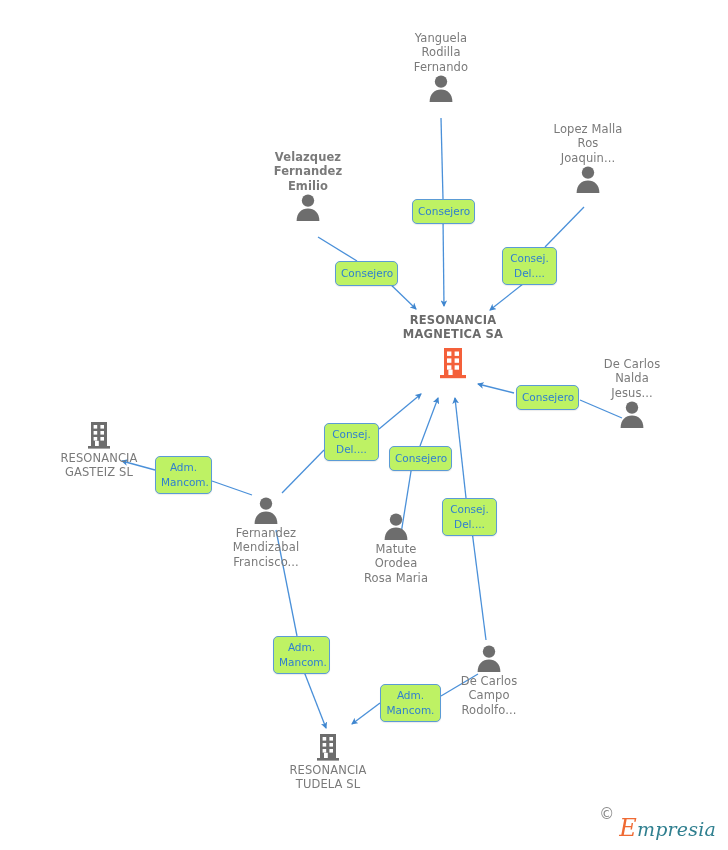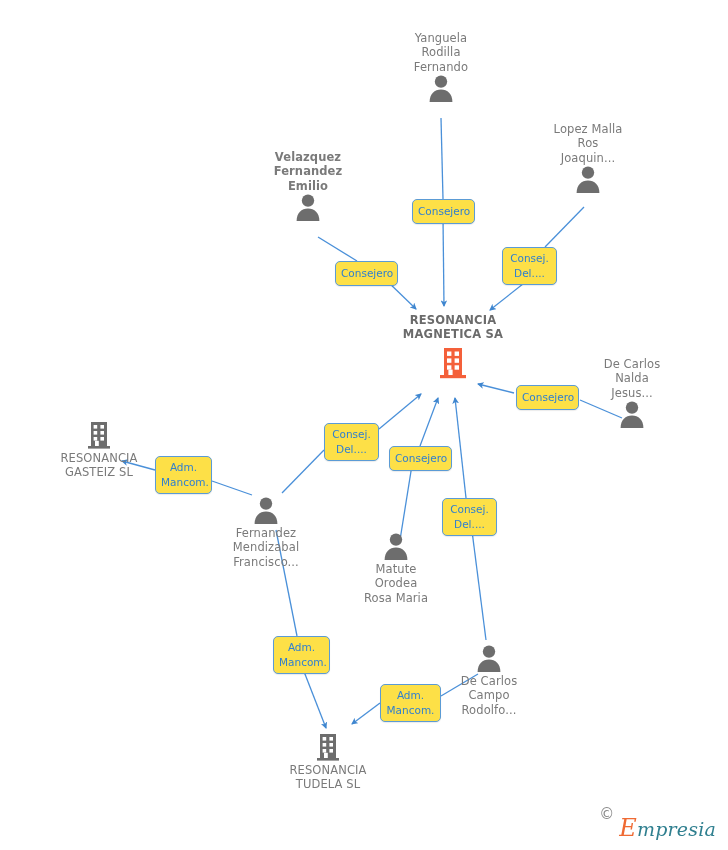--- a/index.html
+++ b/index.html
@@ -53,21 +53,21 @@
   .icon-wrap {
     display: block;
     line-height: 0;
   }
   .icon-wrap svg { display: inline-block; }
 
   
   .rel {
     position: absolute;
     box-sizing: border-box;
-    background: #fde047;
+    background: #bef264;
     border: 1.4px solid #5b9bd5;
     border-radius: 5px;
     color: #2f7fd0;
     font-size: 10.5px;
     text-align: center;
     white-space: pre-line;
     line-height: 1.45;
     padding: 3px 5px;
     box-shadow: 0 1px 1px rgba(0,0,0,.08);
   }
@@ -235,21 +235,21 @@
       <svg width="26" height="28" viewBox="0 0 26 28">
         <circle cx="13" cy="7.6" r="6.2" fill="#6d6d6d"></circle>
         <path d="M1.6 28 C1.6 19.6 6.6 15.4 13 15.4 C19.4 15.4 24.4 19.6 24.4 28 Z" fill="#6d6d6d"></path>
       </svg>
     </span>
     <div class="node-label" style="margin-top:2px;">Fernandez
 Mendizabal
 Francisco...</div>
   </div>
 
-  <div class="node" style="left:396px; top:532px;">
+  <div class="node" style="left:396px; top:512px;">
     <span class="icon-wrap">
       <svg width="26" height="28" viewBox="0 0 26 28">
         <circle cx="13" cy="7.6" r="6.2" fill="#6d6d6d"></circle>
         <path d="M1.6 28 C1.6 19.6 6.6 15.4 13 15.4 C19.4 15.4 24.4 19.6 24.4 28 Z" fill="#6d6d6d"></path>
       </svg>
     </span>
     <div class="node-label" style="margin-top:2px;">Matute
 Orodea
 Rosa Maria</div>
   </div>

